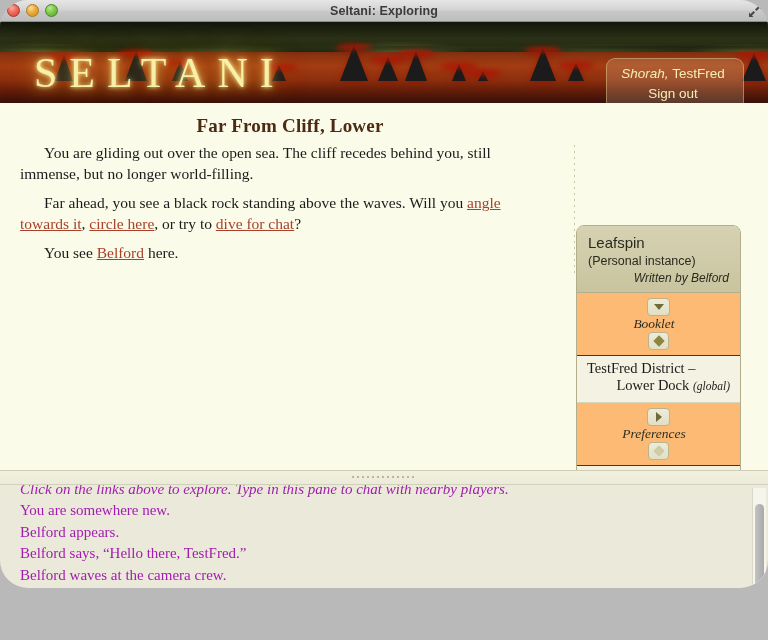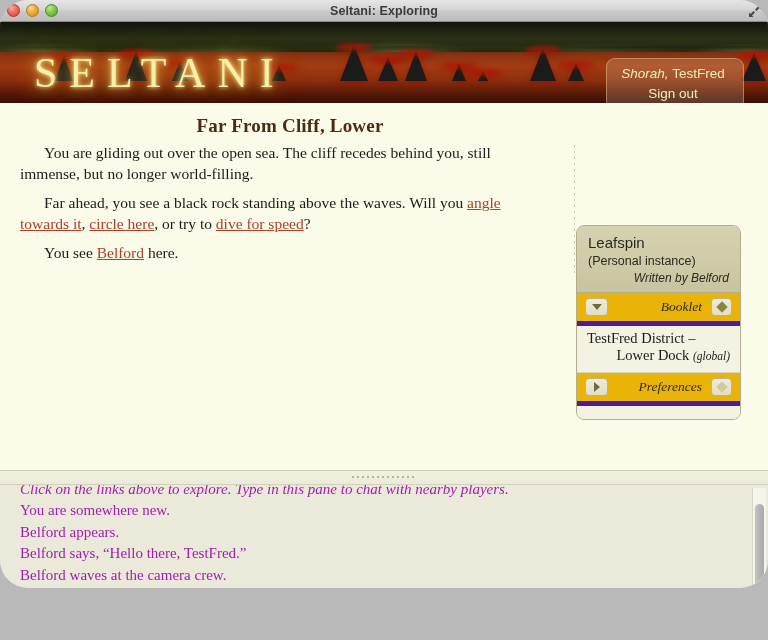--- a/index.html
+++ b/index.html
@@ -235,22 +235,23 @@
   }
   .panel-name { font-size: 15px; margin-bottom: 3px; }
   .panel-sub  { font-size: 12.5px; }
   .panel-by   { font-size: 12px; font-style: italic; text-align: right; margin-top: 3px; }
 
   .panel-row {
     display: flex;
     align-items: center;
     justify-content: space-between;
     padding: 5px 8px;
-    background: #eab308;
-    border-bottom: 5px solid #4c1d95;
+    background: #fdba74;
+    border-bottom: 1px solid #4c1d95;
+    flex-direction: column;
   }
   .twisty {
     width: 21px; height: 16px;
     border: 1px solid #b8b490;
     border-radius: 4px;
     background: linear-gradient(to bottom, #eeecd8, #e2dfc4);
     display: flex; align-items: center; justify-content: center;
     cursor: pointer;
     flex: 0 0 auto;
   }
@@ -392,21 +393,21 @@
       </div>
       <div><a class="signout" href="#">Sign out</a></div>
     </div>
   </div>
 
   <div class="main">
     <div class="page-title">Far From Cliff, Lower</div>
 
     <div class="body-col" id="body-col">
         <p><span>You are gliding out over the open sea. The cliff recedes behind you, still immense, but no longer world-filling.</span></p>
-        <p><span>Far ahead, you see a black rock standing above the waves. Will you </span><a href="#">angle towards it</a><span>, </span><a href="#">circle here</a><span>, or try to </span><a href="#">dive for speed</a><span>?</span></p>
+        <p><span>Far ahead, you see a black rock standing above the waves. Will you </span><a href="#">angle towards it</a><span>, </span><a href="#">circle here</a><span>, or try to </span><a href="#">dive for chat</a><span>?</span></p>
         <p><span>You see </span><a href="#">Belford</a><span> here.</span></p>
       </div>
 
     <div class="vdots"></div>
 
     <div class="panel">
       <div class="panel-head">
         <div class="panel-name">Leafspin</div>
         <div class="panel-sub">(Personal instance)</div>
         <div class="panel-by">Written by Belford</div>

